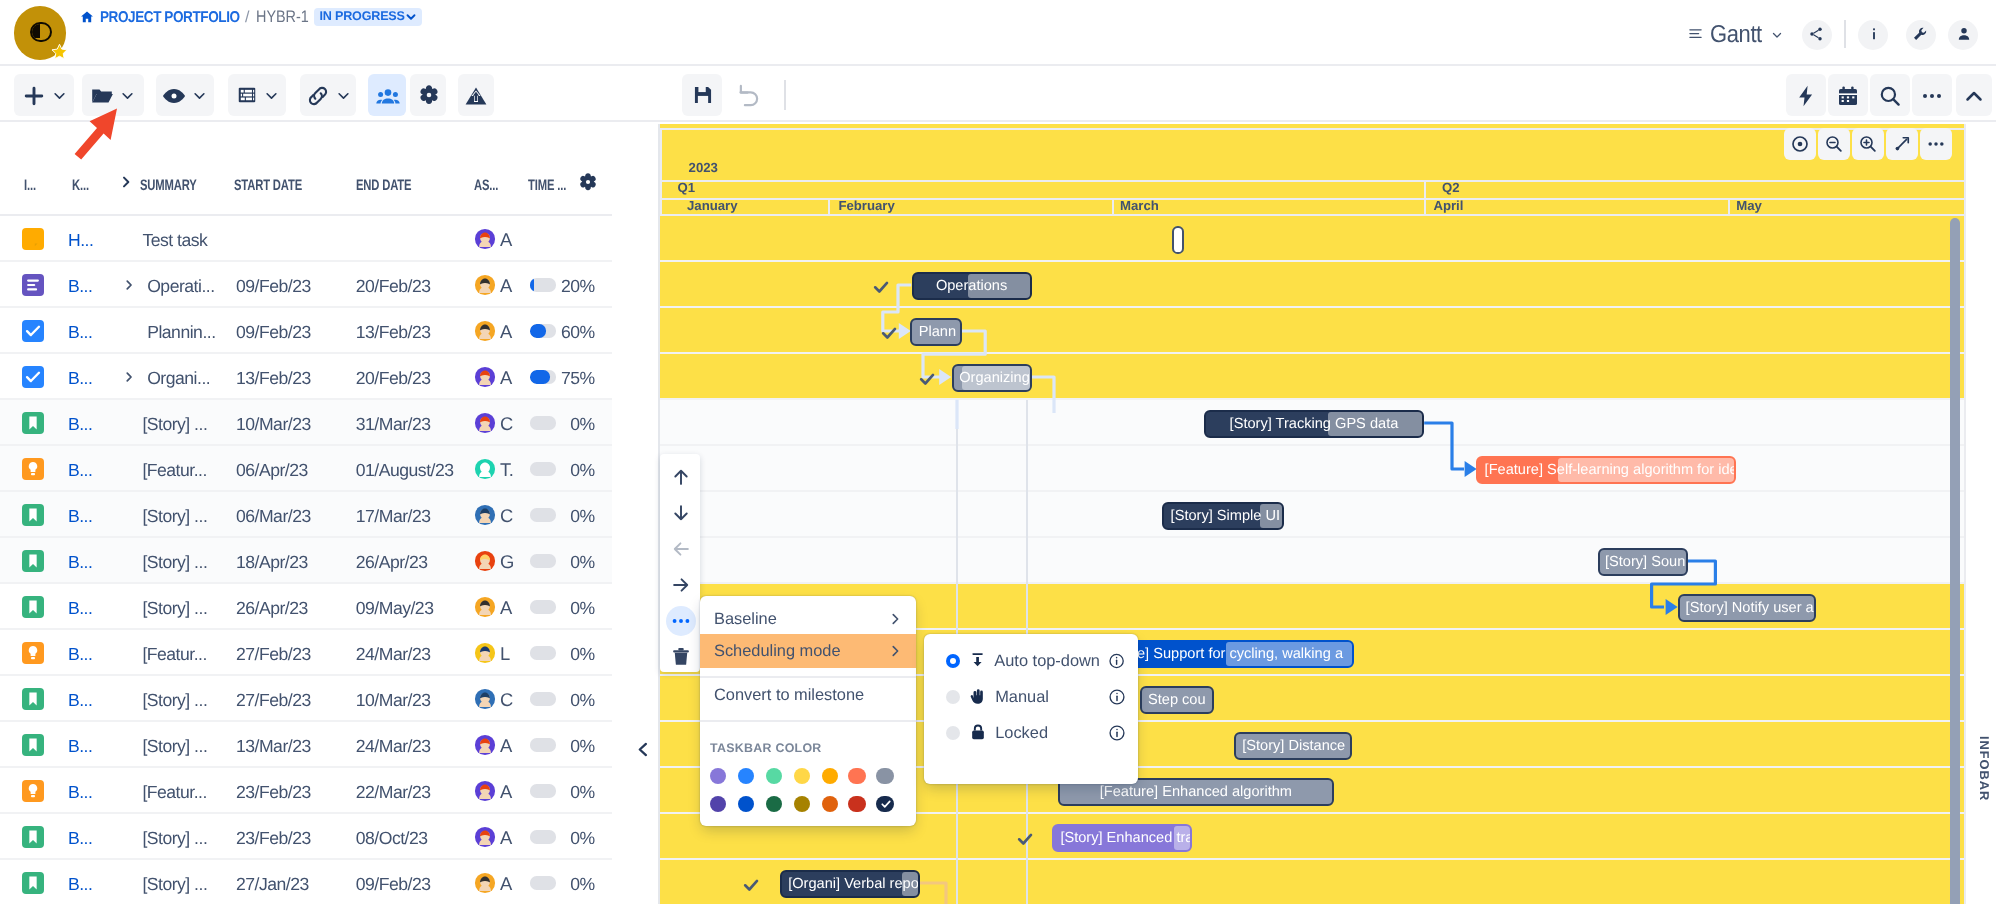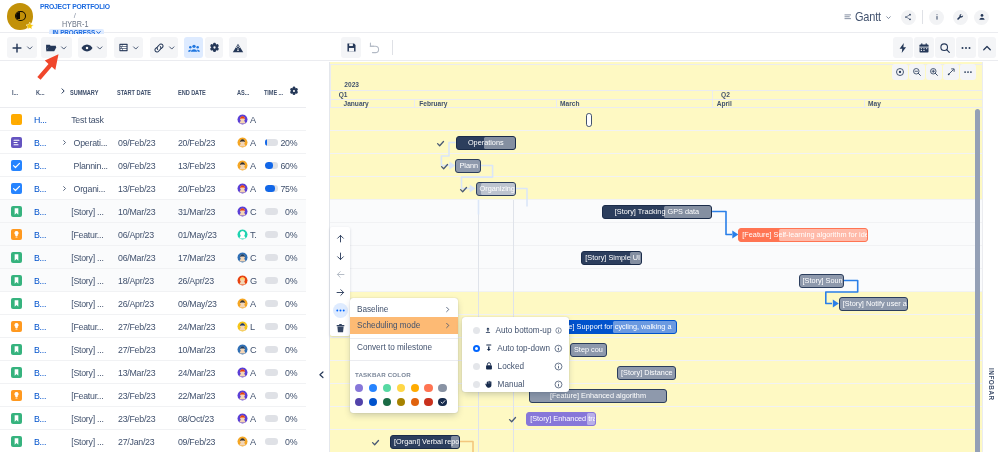--- a/index.html
+++ b/index.html
@@ -13,21 +13,21 @@
   .app { position:relative; width:998px; height:452px; overflow:hidden; }
 
   
   .topbar { position:absolute; left:0; top:0; width:998px; height:33px; background:#fff; border-bottom:1px solid #ebecf0; }
   .logo { position:absolute; left:7.3px; top:3.3px; width:27px; height:28px; }
   .logo .disc { position:absolute; left:0; top:0; width:26px; height:26.4px; border-radius:50%; background:#c29108; }
   .logo .inner { position:absolute; left:8.2px; top:7.6px; width:10.6px; height:10.4px; border-radius:50%; border:1.8px solid #0f0b02; overflow:hidden; box-sizing:border-box; }
   .logo .inner:after { content:''; position:absolute; left:0; top:0; width:3.4px; height:7px; background:#0f0b02; }
   .logo .star { position:absolute; left:17.3px; top:18px; width:9.5px; height:9.8px; }
 
-  .crumbs { position:absolute; left:40px; top:2px; height:12px; display:flex; align-items:center; gap:0px; white-space:nowrap;flex-direction:column; }
+  .crumbs { position:absolute; left:40px; top:2px; height:12px; display:flex; align-items:center; gap:0px; white-space:nowrap; }
   .crumbs .home { width:7px; height:7px; display:inline-block; margin-right:3px; }
   .crumbs a { color:#1b6ae0; font-weight:bold; font-size:7.8px; letter-spacing:-0.25px; text-decoration:none; display:inline-block; width:70.5px; white-space:nowrap; line-height:9px; transform:scaleX(0.87); transform-origin:left center; }
   .crumbs .sep { color:#8c96a8; font-size:8px; margin:0 3px 0 2px; }
   .crumbs .key { color:#6b7587; font-size:8.4px; font-weight:normal; display:inline-block; width:26px; white-space:nowrap; transform:scaleX(0.86); transform-origin:left center; line-height:9px; }
   .status-lozenge { margin-left:3px; background:#deebff; color:#1b6ae0; font-size:6.3px; font-weight:bold; letter-spacing:-0.1px;
      padding:0px 2px 0px 3px; border-radius:2px; display:inline-flex; align-items:center; gap:0px; height:9px; white-space:nowrap; }
 
   .titlerow { position:absolute; left:41px; top:13px; display:flex; align-items:center; gap:5px; white-space:nowrap; }
   .proj-title { font-size:14.5px; color:#42526e; letter-spacing:-.3px; display:inline-block; width:131px; white-space:nowrap; transform:scaleX(0.86); transform-origin:left center; }
   .live-pill { display:flex; align-items:center; gap:2px; background:#f4f5f7; border-radius:3px; height:18px; padding:0 4px; margin-left:3px; }
@@ -55,21 +55,21 @@
   .ikon { width:11px; height:11px; border-radius:2px; display:flex; align-items:center; justify-content:center; }
   .kcell { color:#0052cc; }
   .avatar { width:11px; height:11px; border-radius:50%; display:inline-flex; overflow:hidden; }
   .pbar { width:13.7px; height:6.6px; border-radius:3.3px; background:#dfe1e6; overflow:hidden; position:relative; }
   .pbar i { position:absolute; left:0; top:0; height:6.6px; background:#1267e8; border-radius:3.3px; }
 
   .vsplit { position:absolute; left:329.3px; top:62px; width:1px; height:390px; background:#e4e7ec; }
   .collapse-handle { position:absolute; left:317.5px; top:369.5px; width:7px; height:9.5px; }
 
   
-  .gantt { position:absolute; left:330px; top:62px; width:652px; height:390px; background:#fef9c3; overflow:hidden; }
+  .gantt { position:absolute; left:330px; top:62px; width:652px; height:390px; background:#fde047; overflow:hidden; }
   .tl { position:absolute; left:0; top:0; width:652px; height:46px; }
   .tl-year { position:absolute; left:14.3px; top:18.5px; font-size:6.6px; font-weight:bold; color:#42526e; }
   .tl-vline { position:absolute; width:1px; background:#ebecf0; }
   .tl-q { position:absolute; top:28.5px; font-size:6.6px; font-weight:bold; color:#42526e; padding-left:9px; }
   .tl-m { position:absolute; top:37.5px; font-size:6.6px; font-weight:bold; color:#42526e; padding-left:4.5px; }
   .tl-row-line { position:absolute; left:0; width:652px; height:1px; background:#ebecf0; }
   .zoom-btns { position:absolute; right:6px; top:2px; display:flex; gap:1px; }
   .zb { width:16px; height:16px; border-radius:3px; background:#f4f5f7; display:flex; align-items:center; justify-content:center; }
 
   .chart { position:absolute; left:0; top:46px; width:652px; height:344px; overflow:hidden; }
@@ -498,21 +498,21 @@
             <span class="ikon" style="background:#ff991f">
               <svg width="11" height="11" viewBox="0 0 24 24">
                 <path d="M12 4.4a4.6 4.6 0 00-2.6 8.4v2.6h5.2v-2.6A4.6 4.6 0 0012 4.4z" fill="#fff"></path>
                 <rect x="9.8" y="16.4" width="4.4" height="2.4" rx="1" fill="#fff"></rect>
               </svg>
             </span>
           </span>
           <span class="cell kcell" style="left:34px">B...</span>
           <span class="cell" style="left:71.19999999999999px">[Featur...</span>
           <span class="cell" style="left:118px;width:36px;justify-content:flex-start">06/Apr/23</span>
-          <span class="cell" style="left:177.9px;width:36px;justify-content:flex-start">01/May/23</span>
+          <span class="cell" style="left:177.9px;width:36px;justify-content:flex-start">01/August/23</span>
           <span class="cell" style="left:237px;gap:2px">
             <span class="avatar">
               <svg width="11" height="11" viewBox="0 0 24 24">
                 <circle cx="12" cy="12" r="11" fill="#1dd3b0"></circle>
                 <path d="M5.6 20.6c0-4 2.8-6.6 6.4-6.6s6.4 2.6 6.4 6.6z" fill="#ffffff"></path>
                 <circle cx="12" cy="11" r="5.4" fill="#ffffff"></circle>
                 <path d="M6.6 11.4C6.6 7.6 9 5 12 5s5.4 2.6 5.4 6.4c0 0-2-1.6-5.4-1.6s-5.4 1.6-5.4 1.6z" fill="#ffffff"></path>
               </svg>
             </span>
             <span style="font-size:9.2px">T.</span>
@@ -1046,68 +1046,55 @@
             <svg width="6" height="6" viewBox="0 0 24 24">
               <path d="M4.5 12.5l5 5.2 10-11" stroke="#fff" stroke-width="3.4" fill="none" stroke-linecap="round" stroke-linejoin="round"></path>
             </svg>
           </span>
         </div>
     </div>
   </div>
 
   <div class="submenu" id="submenu">
       <div class="sm-item">
-        <span class="radio"></span>
+        <span class="radio on"></span>
         <svg width="10" height="10" viewBox="0 0 24 24">
-          <path d="M12 4.5l5 5.4h-3.3v6.3h-3.4V9.9H7z" fill="#172b4d"></path>
-          <rect x="5.4" y="18.4" width="13.2" height="2.2" rx="1" fill="#172b4d"></rect>
-        </svg>
-        <span class="sm-lbl">Auto bottom-up</span>
+          <rect x="5.4" y="3.4" width="13.2" height="2.2" rx="1" fill="#172b4d"></rect>
+          <path d="M12 19.8l-5-5.4h3.3V8.1h3.4v6.3H17z" fill="#172b4d"></path>
+        </svg>
+        <span class="sm-lbl">Auto top-down</span>
         <svg class="infoi" width="9" height="9" viewBox="0 0 24 24">
           <circle cx="12" cy="12" r="9.2" stroke="#253858" stroke-width="1.8" fill="none"></circle>
           <rect x="11" y="6.2" width="2" height="2.2" rx="1" fill="#253858"></rect>
           <rect x="11" y="10" width="2" height="7.6" rx="1" fill="#253858"></rect>
         </svg>
       </div>
       <div class="sm-item">
-        <span class="radio on"></span>
+        <span class="radio"></span>
         <svg width="10" height="10" viewBox="0 0 24 24">
-          <rect x="5.4" y="3.4" width="13.2" height="2.2" rx="1" fill="#172b4d"></rect>
-          <path d="M12 19.8l-5-5.4h3.3V8.1h3.4v6.3H17z" fill="#172b4d"></path>
-        </svg>
-        <span class="sm-lbl">Auto top-down</span>
+          <path d="M6.6 14.6V7.8a1.7 1.7 0 013.4 0v3.4h.6V5.6a1.7 1.7 0 013.4 0v5.6h.6V7.1a1.6 1.6 0 013.2 0v8.1c0 3.6-2.5 6-6.2 6-3.3 0-5.2-1.6-6.4-4.2l-1.9-4a1.5 1.5 0 012.5-1.6z" fill="#172b4d"></path>
+        </svg>
+        <span class="sm-lbl">Manual</span>
         <svg class="infoi" width="9" height="9" viewBox="0 0 24 24">
           <circle cx="12" cy="12" r="9.2" stroke="#253858" stroke-width="1.8" fill="none"></circle>
           <rect x="11" y="6.2" width="2" height="2.2" rx="1" fill="#253858"></rect>
           <rect x="11" y="10" width="2" height="7.6" rx="1" fill="#253858"></rect>
         </svg>
       </div>
       <div class="sm-item">
         <span class="radio"></span>
         <svg width="10" height="10" viewBox="0 0 24 24">
           <rect x="5" y="10.2" width="14" height="10.4" rx="2" fill="#172b4d"></rect>
           <path d="M8.2 10.2V7.9a3.8 3.8 0 017.6 0v2.3" stroke="#172b4d" stroke-width="2.3" fill="none"></path>
         </svg>
         <span class="sm-lbl">Locked</span>
         <svg class="infoi" width="9" height="9" viewBox="0 0 24 24">
           <circle cx="12" cy="12" r="9.2" stroke="#253858" stroke-width="1.8" fill="none"></circle>
           <rect x="11" y="6.2" width="2" height="2.2" rx="1" fill="#253858"></rect>
           <rect x="11" y="10" width="2" height="7.6" rx="1" fill="#253858"></rect>
         </svg>
       </div>
-      <div class="sm-item">
-        <span class="radio"></span>
-        <svg width="10" height="10" viewBox="0 0 24 24">
-          <path d="M6.6 14.6V7.8a1.7 1.7 0 013.4 0v3.4h.6V5.6a1.7 1.7 0 013.4 0v5.6h.6V7.1a1.6 1.6 0 013.2 0v8.1c0 3.6-2.5 6-6.2 6-3.3 0-5.2-1.6-6.4-4.2l-1.9-4a1.5 1.5 0 012.5-1.6z" fill="#172b4d"></path>
-        </svg>
-        <span class="sm-lbl">Manual</span>
-        <svg class="infoi" width="9" height="9" viewBox="0 0 24 24">
-          <circle cx="12" cy="12" r="9.2" stroke="#253858" stroke-width="1.8" fill="none"></circle>
-          <rect x="11" y="6.2" width="2" height="2.2" rx="1" fill="#253858"></rect>
-          <rect x="11" y="10" width="2" height="7.6" rx="1" fill="#253858"></rect>
-        </svg>
-      </div>
     </div>
 
   <svg class="arrow-pointer" viewBox="0 0 24 28">
     <path d="M23.5 1.2 L9.8 7.6 L13.5 11.0 L2.3 24.0 L5.6 26.8 L16.8 13.8 L20.3 17.0 Z" fill="#f0462b"></path>
   </svg>
 </div>
 
 </body></html>

